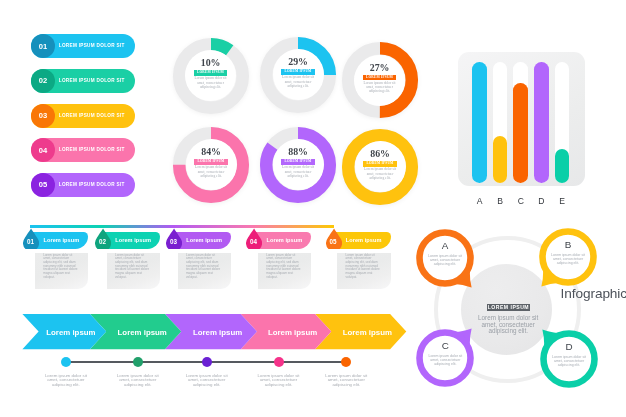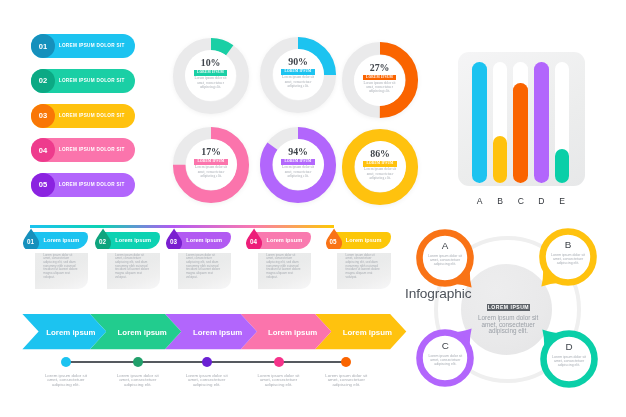--- a/index.html
+++ b/index.html
@@ -47,21 +47,21 @@
 
 
 #circle-group{left:0;top:0;width:626px;height:417px;}
 #outer-ring{position:absolute;left:433.8px;top:235.9px;width:147.6px;height:147.6px;border-radius:50%;border:4.4px solid #efefef;box-sizing:border-box;}
 #center-disc{position:absolute;left:461.2px;top:263.5px;width:91.2px;height:91.2px;border-radius:50%;
    background:radial-gradient(circle at 38% 28%, #ededee 0%, #e9e9ea 60%, #e4e4e5 100%);}
 .bubble{position:absolute;}
 .bubble svg{position:absolute;left:0;top:0;}
 .bubble-letter{position:absolute;font-size:9.9px;color:#3f444b;text-align:center;width:60px;line-height:10px;}
 .bubble-text{position:absolute;font-size:3.55px;color:#a8adb4;line-height:4.25px;text-align:center;width:38px;}
-#center-title{position:absolute;font-size:13.65px;color:#4d525a;text-align:left;width:200px;left:405px;top:286.7px;letter-spacing:-.1px;line-height:14px;}
+#center-title{position:absolute;font-size:13.65px;color:#4d525a;text-align:right;width:200px;left:427px;top:286.7px;letter-spacing:-.1px;line-height:14px;}
 #center-badge{position:absolute;font-size:5.1px;font-weight:700;color:#fff;background:#5d6268;letter-spacing:.5px;
    padding:0;left:487.2px;top:303.8px;width:42.4px;height:7.2px;line-height:7.4px;text-align:center;}
 #center-text{position:absolute;font-size:6.3px;color:#9ba0a7;line-height:6.45px;text-align:center;width:62px;left:477.2px;top:315.3px;}
 
 </style>
 </head>
 <body>
 
 <div class="stage">
   <div class="abs" id="pill-list">
@@ -109,21 +109,21 @@
           <div class="d-text">Lorem ipsum dolor sit amet, consectetuer adipiscing elit.</div>
         </div>
       </div>
       <div class="donut" style="left: 260px; top: 36.5px;">
         <svg width="76" height="76" viewBox="0 0 76 76">
           <circle cx="38" cy="38" r="31.8" fill="none" stroke="#eaeaeb" stroke-width="12.5"></circle>
           <circle cx="38" cy="38" r="31.8" fill="none" stroke="#1CC3F0" stroke-width="12.5" stroke-dasharray="49.95132319207771 199.80529276831084" transform="rotate(-90 38 38)"></circle>
         </svg>
         <div style="position: absolute; left: 12.5px; top: 12.5px; width: 51px; height: 51px; border-radius: 50%; background: rgb(255, 255, 255);"></div>
         <div class="inner">
-          <div class="d-pct">90%</div>
+          <div class="d-pct">29%</div>
           <div class="d-badge" style="background: rgb(28, 195, 240);">LOREM IPSUM</div>
           <div class="d-text">Lorem ipsum dolor sit amet, consectetuer adipiscing elit.</div>
         </div>
       </div>
       <div class="donut" style="left: 341.5px; top: 42px;">
         <svg width="76" height="76" viewBox="0 0 76 76">
           <circle cx="38" cy="38" r="31.8" fill="none" stroke="#eaeaeb" stroke-width="12.5"></circle>
           <circle cx="38" cy="38" r="31.8" fill="none" stroke="#FA6400" stroke-width="12.5" stroke-dasharray="99.90264638415542 199.80529276831084" transform="rotate(-90 38 38)"></circle>
         </svg>
         <div style="position: absolute; left: 12.5px; top: 12.5px; width: 51px; height: 51px; border-radius: 50%; background: rgb(255, 255, 255);"></div>
@@ -133,33 +133,33 @@
           <div class="d-text">Lorem ipsum dolor sit amet, consectetuer adipiscing elit.</div>
         </div>
       </div>
       <div class="donut" style="left: 173px; top: 126.5px;">
         <svg width="76" height="76" viewBox="0 0 76 76">
           <circle cx="38" cy="38" r="31.8" fill="none" stroke="#eaeaeb" stroke-width="12.5"></circle>
           <circle cx="38" cy="38" r="31.8" fill="none" stroke="#FB74AC" stroke-width="12.5" stroke-dasharray="149.8539695762331 199.80529276831084" transform="rotate(-90 38 38)"></circle>
         </svg>
         <div style="position: absolute; left: 12.5px; top: 12.5px; width: 51px; height: 51px; border-radius: 50%; background: rgb(255, 255, 255);"></div>
         <div class="inner">
-          <div class="d-pct">17%</div>
+          <div class="d-pct">84%</div>
           <div class="d-badge" style="background: rgb(251, 116, 172);">LOREM IPSUM</div>
           <div class="d-text">Lorem ipsum dolor sit amet, consectetuer adipiscing elit.</div>
         </div>
       </div>
       <div class="donut" style="left: 260px; top: 126.5px;">
         <svg width="76" height="76" viewBox="0 0 76 76">
           <circle cx="38" cy="38" r="31.8" fill="none" stroke="#eaeaeb" stroke-width="12.5"></circle>
           <circle cx="38" cy="38" r="31.8" fill="none" stroke="#B266FC" stroke-width="12.5" stroke-dasharray="169.83449885306422 199.80529276831084" transform="rotate(-90 38 38)"></circle>
         </svg>
         <div style="position: absolute; left: 12.5px; top: 12.5px; width: 51px; height: 51px; border-radius: 50%; background: rgb(255, 255, 255);"></div>
         <div class="inner">
-          <div class="d-pct">94%</div>
+          <div class="d-pct">88%</div>
           <div class="d-badge" style="background: rgb(178, 102, 252);">LOREM IPSUM</div>
           <div class="d-text">Lorem ipsum dolor sit amet, consectetuer adipiscing elit.</div>
         </div>
       </div>
       <div class="donut" style="left: 342px; top: 128.5px;">
         <svg width="76" height="76" viewBox="0 0 76 76">
           <circle cx="38" cy="38" r="31.8" fill="none" stroke="#eaeaeb" stroke-width="12.5"></circle>
           <circle cx="38" cy="38" r="31.8" fill="none" stroke="#FFC20E" stroke-width="12.5" stroke-dasharray="199.80529276831084 199.80529276831084" transform="rotate(-90 38 38)"></circle>
         </svg>
         <div style="position: absolute; left: 12.5px; top: 12.5px; width: 51px; height: 51px; border-radius: 50%; background: rgb(255, 255, 255);"></div>

